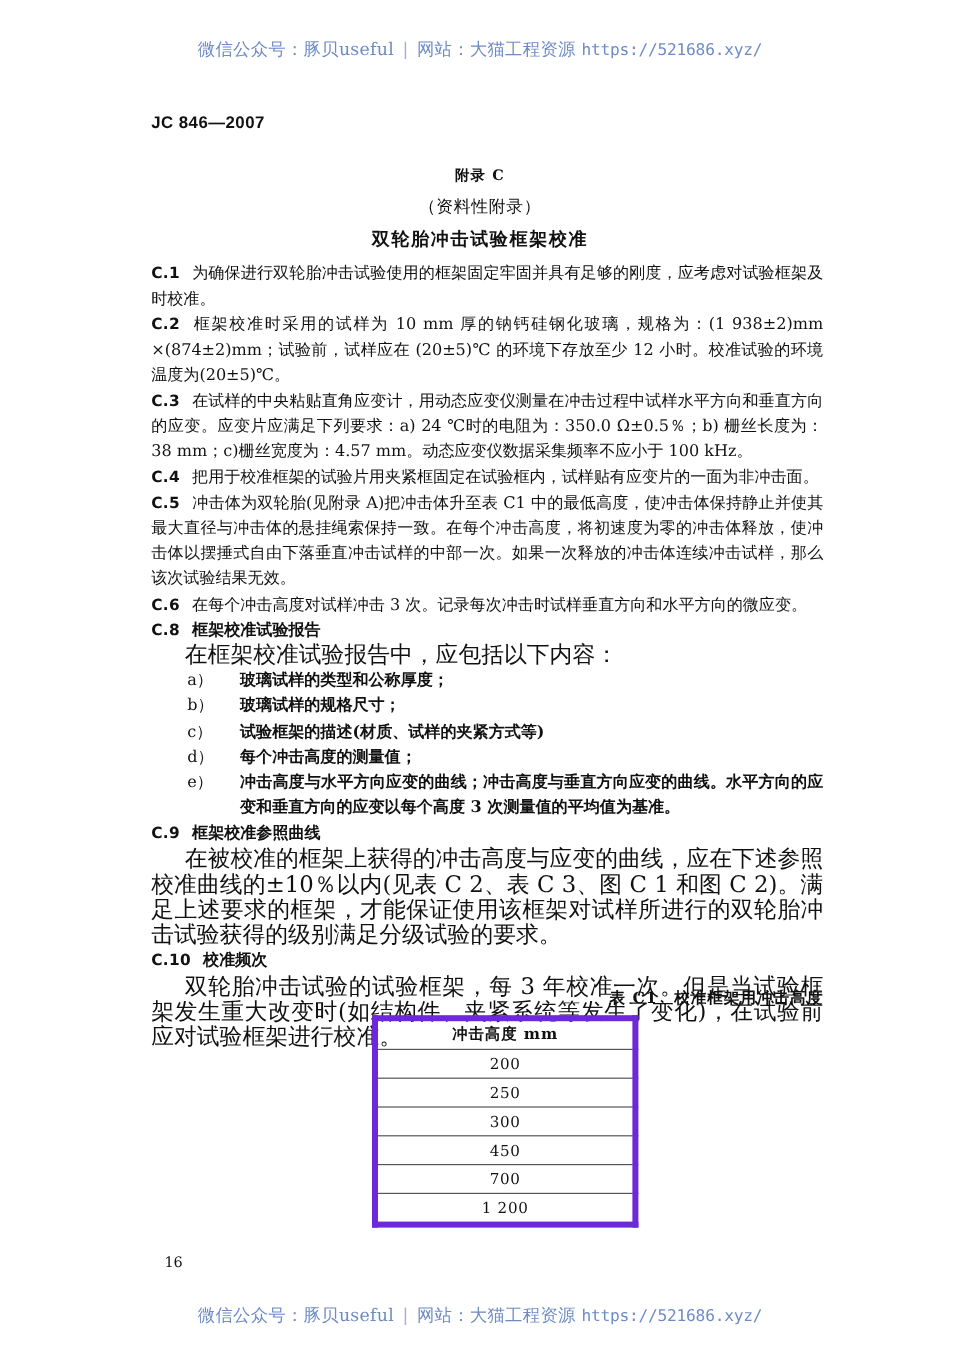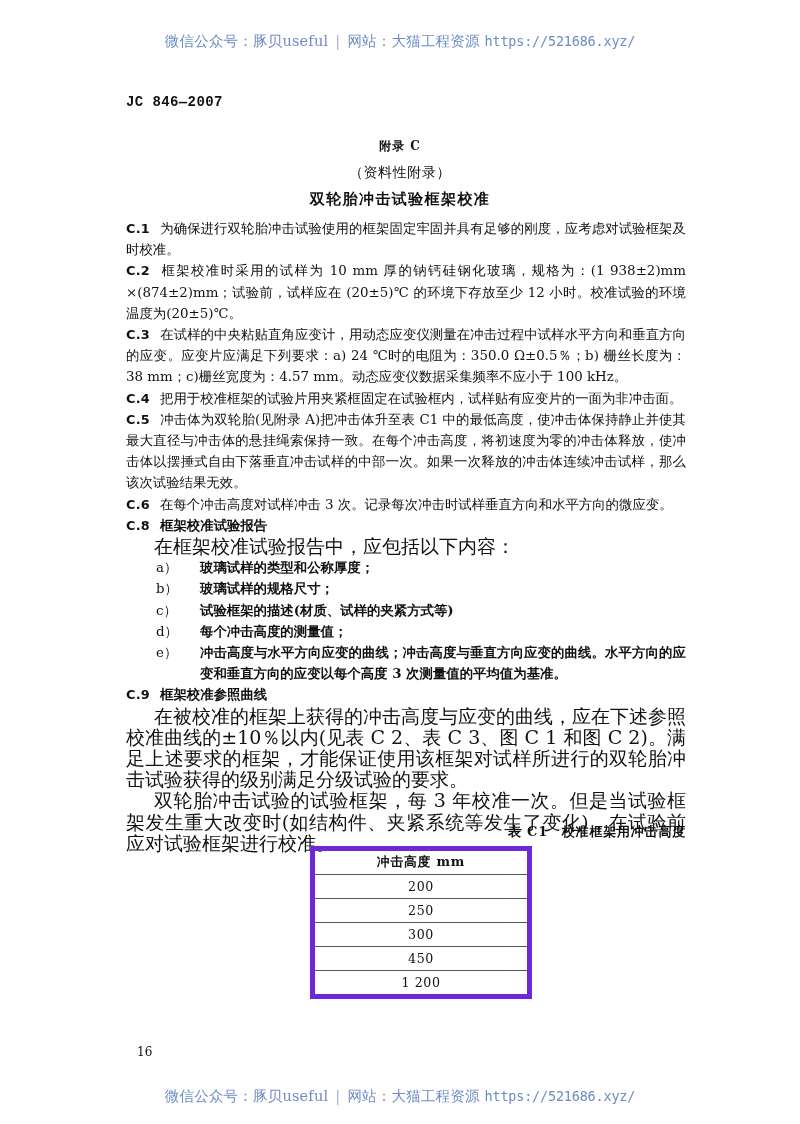--- a/index.html
+++ b/index.html
@@ -48,21 +48,21 @@
   #watermark-bottom { top: 1075px; }
 
   
   .std-number {
     position: absolute;
     left: 126px;
     top: 82px;
     font-size: 14px;
     font-weight: bold;
     letter-spacing: 0.4px;
-    font-family: Liberation Mono, monospace;
+    font-family: Liberation Sans, sans-serif;
     text-align: right;
   }
 
   
   .annex-title-block {
     position: absolute;
     left: 126px;
     top: 126px;
     width: 548px;
     text-align: center;
@@ -230,20 +230,21 @@
     <p class="list-item"><span class="marker">c）</span><span>试验框架的描述(材质、试样的夹紧方式等)</span></p>
 
     <p class="list-item"><span class="marker">d）</span><span>每个冲击高度的测量值；</span></p>
 
     <p class="list-item"><span class="marker">e）</span><span>冲击高度与水平方向应变的曲线；冲击高度与垂直方向应变的曲线。水平方向的应变和垂直方向的应变以每个高度 3 次测量值的平均值为基准。</span></p>
 
     <p class="clause heading"><span class="num">C.9</span><span>框架校准参照曲线</span></p>
 
     <p class="indent-para">在被校准的框架上获得的冲击高度与应变的曲线，应在下述参照校准曲线的±10％以内(见表 C 2、表 C 3、图 C 1 和图 C 2)。满足上述要求的框架，才能保证使用该框架对试样所进行的双轮胎冲击试验获得的级别满足分级试验的要求。</p>
 
+    <p class="clause heading"><span class="num">C.10</span><span>校准频次</span></p>
 
     <p class="indent-para">双轮胎冲击试验的试验框架，每 3 年校准一次。但是当试验框架发生重大改变时(如结构件、夹紧系统等发生了变化)，在试验前应对试验框架进行校准。</p>
 
   </div>
 
   <div class="table-caption">表 C1　校准框架用冲击高度</div>
 
   <table class="calib-table">
     <tbody>
       <tr>
@@ -255,20 +256,23 @@
       <tr>
         <td>250</td>
       </tr>
       <tr>
         <td>300</td>
       </tr>
       <tr>
         <td>450</td>
       </tr>
       <tr>
+        <td>700</td>
+      </tr>
+      <tr>
         <td>1 200</td>
       </tr>
     </tbody>
   </table>
 
   <div class="page-number">16</div>
 
   <div class="watermark" id="watermark-bottom">
     <span>微信公众号：豚贝useful</span><span class="sep">|</span><span>网站：大猫工程资源</span> <span class="url">https://521686.xyz/</span>
   </div>

